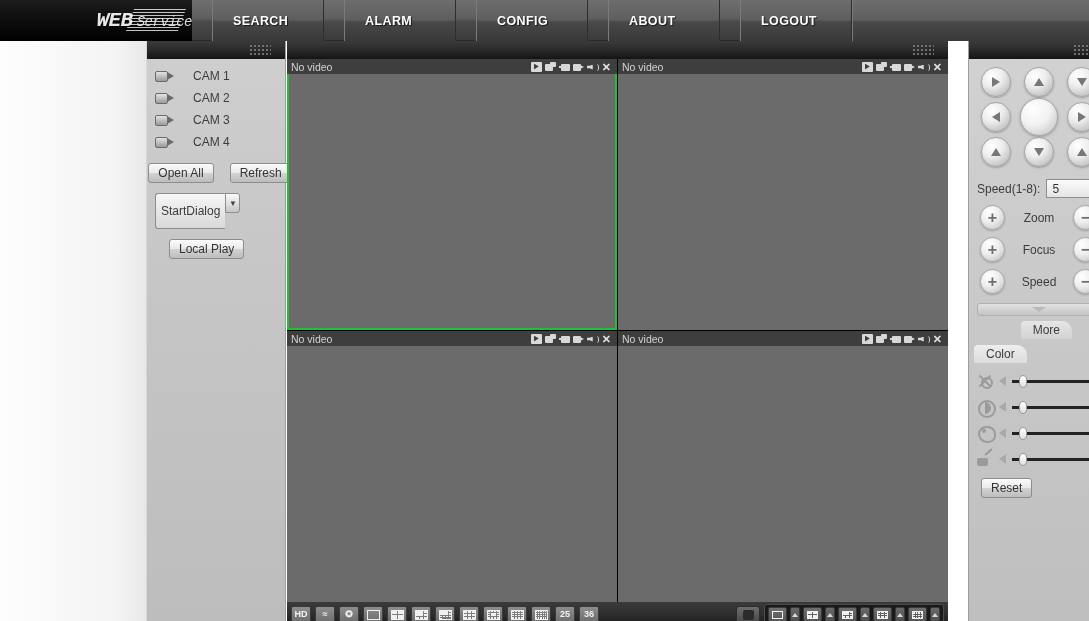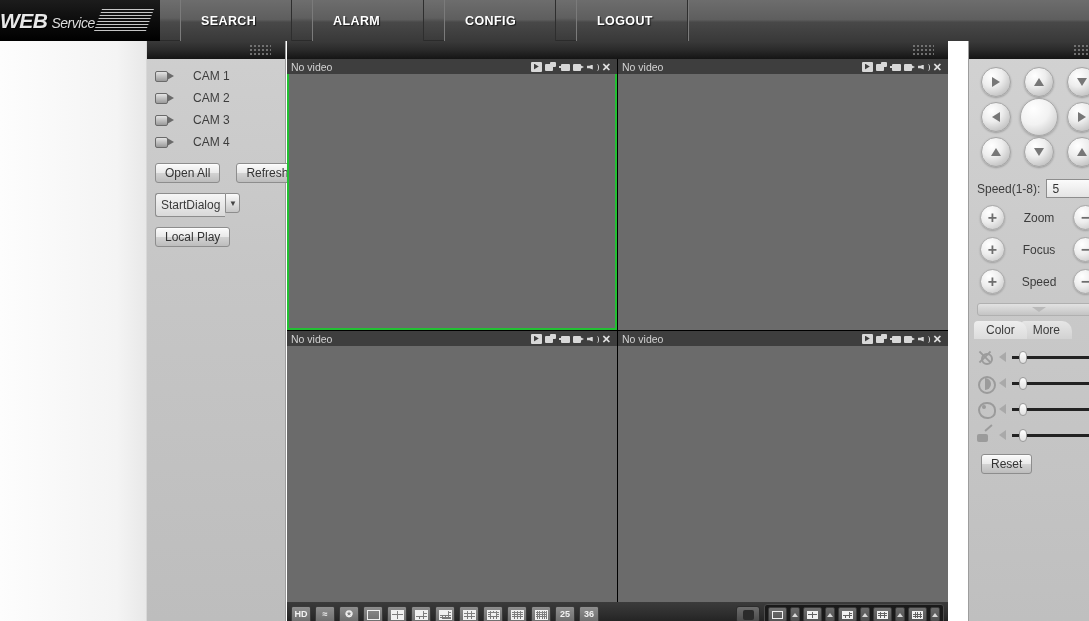--- a/index.html
+++ b/index.html
@@ -11,24 +11,24 @@
   }
 
   
   #topnav {
     position: absolute; left: 0; top: 0; width: 1089px; height: 41px;
     background: linear-gradient(to bottom, #6e6e6e 0%, #5f5f5f 45%, #4a4a4a 55%, #3b3b3b 100%);
     display: flex; align-items: stretch;
     border-bottom: 1px solid #2b2b2b;
   }
   #logo {
-    width: 160px; height: 41px;
+    width: 192px; height: 41px;
     background: linear-gradient(to bottom, #1c1c1c 0%, #0d0d0d 50%, #000 100%);
-    display: flex; align-items: center; justify-content: flex-start;
-    position: relative; overflow: hidden;
+    display: flex; align-items: center; justify-content: flex-end;
+    position: relative; overflow: hidden; font-family: Liberation Mono, monospace;
   }
   .logo-text {
     font-style: italic; font-weight: bold; color: #e8e8e8;
     font-size: 21px; letter-spacing: -0.5px;
     text-shadow: 1px 1px 0 #000;
     display: flex; align-items: baseline; gap: 4px;
   }
   .logo-text .svc { font-size: 14px; font-weight: normal; font-style: italic; color: #dcdcdc; }
   .logo-streak {
     position: absolute; right: 10px; top: 9px; width: 52px; height: 22px;
@@ -110,37 +110,37 @@
   .cam-label { font-size: 12px; color: #3d3d3d; }
 
   .btn {
     display: inline-flex; align-items: center; justify-content: center;
     background: linear-gradient(to bottom, #fbfbfb 0%, #eaeaea 48%, #d2d2d2 52%, #bdbdbd 100%);
     border: 1px solid #8d8d8d; border-radius: 3px;
     color: #333; font-size: 12px; height: 20px; padding: 0 9px;
     cursor: pointer; white-space: nowrap;
     box-shadow: 0 1px 0 rgba(255,255,255,.6) inset;
   }
-  #btnrow { display: flex; gap: 16px; padding: 10px 0 0 8px; }
+  #btnrow { display: flex; gap: 16px; padding: 10px 0 0 8px; justify-content: center; }
   #dlgrow { display: flex; align-items: stretch; padding: 10px 0 0 8px; }
   .dlg-field {
-    height: 24px; padding: 0 5px;
+    height: 36px; padding: 0 5px;
     display: flex; align-items: center;
     font-size: 12px; color: #3a3a3a;
     background: linear-gradient(to bottom, #f6f6f6, #d9d9d9);
     border: 1px solid #8d8d8d; border-right: none; border-radius: 3px 0 0 3px;
   }
   .dlg-arrow {
     width: 15px; height: 20px;
     display: flex; align-items: center; justify-content: center;
     background: linear-gradient(to bottom, #fbfbfb, #c6c6c6);
     border: 1px solid #8d8d8d; border-radius: 0 3px 3px 0;
     font-size: 8px; color: #444;
   }
-  #playrow { padding: 10px 0 0 8px; }
+  #playrow { padding: 10px 0 0 22px; }
 
   
   #center {
     position: absolute; left: 287px; top: 0; width: 661px; height: 580px;
     background: #9a9a9a;
   }
   #vidgrid {
     position: absolute; left: 0; top: 18px; width: 661px; height: 543px;
     background: #000;
     display: grid;
@@ -300,21 +300,21 @@
   .tab {
     height: 18px; padding: 0 12px;
     display: flex; align-items: center;
     font-size: 12px; color: #3c3c3c; cursor: pointer;
     border-radius: 4px 10px 0 0;
     background: linear-gradient(to bottom, #e6e6e6, #d2d2d2);
     margin-right: -6px;
   }
   .tab.active {
     background: linear-gradient(to bottom, #eeeeee, #dcdcdc);
-    position: relative; z-index: 2;
+    position: relative; z-index: 2; margin-top: 24px;
   }
   #tabbody { padding: 5px 0 0 6px; }
 
   .sliderrow { display: flex; align-items: center; gap: 4px; height: 26px; }
   .sicon { width: 20px; height: 18px; position: relative; flex: none; }
   .arrL, .arrR { width: 0; height: 0; cursor: pointer; }
   .arrL { border-top:5px solid transparent; border-bottom:5px solid transparent; border-right:7px solid #a9a9a9; }
   .arrR { border-top:5px solid transparent; border-bottom:5px solid transparent; border-left:7px solid #a9a9a9; }
   .track {
     flex: 1; height: 3px; background: #222; position: relative; margin: 0 2px;
@@ -348,20 +348,21 @@
   <div id="logo">
     <div class="logo-text">
       <span>WEB</span>
         <span class="svc">Service</span>
     </div>
     <div class="logo-streak"></div>
   </div>
   <div class="navitem">SEARCH</div>
   <div class="navitem">ALARM</div>
   <div class="navitem">CONFIG</div>
+  <div class="navitem">ABOUT</div>
   <div class="navitem">LOGOUT</div>
   <div class="navrest"></div>
 </div>
 
 <div id="body">
 
   <div id="leftgutter"></div>
 
   <div id="sidebar">
     <div class="panel-grip">

